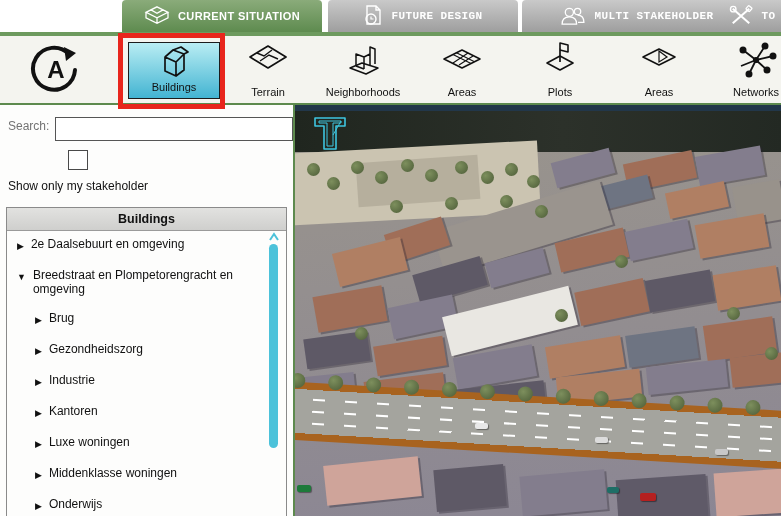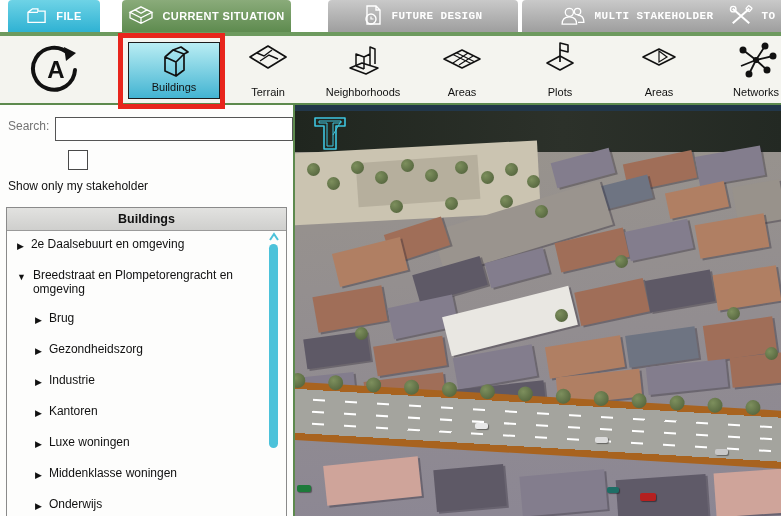--- a/index.html
+++ b/index.html
@@ -72,27 +72,21 @@
   .dash{position:absolute;left:0;width:100%;height:2px;
         background:repeating-linear-gradient(90deg,#fff 0 12px,transparent 12px 32px);}
   .car{position:absolute;border-radius:2px;box-shadow:1px 1px 1px rgba(0,0,0,.4);}
 </style>
 </head>
 <body>
 
 <div class="app">
 
   <div class="tabbar">
-    <div class="tab tab-cyan" style="left:8px;width:92px;">
-      <svg width="22" height="18" viewBox="0 0 24 20">
-        <path d="M2 6 L7 2 L13 2 L13 4.5 L21 4.5 L21 17 L2 17 Z M2 6 L13 6" fill="none" stroke="#fff" stroke-width="1.5"></path>
-      </svg>
-      <span>FILE</span>
-    </div>
-    <div class="tab tab-green" style="left:122px;width:169px;">
+    <div class="tab tab-green" style="left:122px;width:200px;">
       <svg width="26" height="22" viewBox="0 0 28 24">
         <path d="M14 2 L26 8 L14 14 L2 8 Z M2 8 L2 14 L14 20 L26 14 L26 8 M14 14 L14 20 M7 5 L14 9 L21 5" fill="none" stroke="#fff" stroke-width="1.4"></path>
       </svg>
       <span>CURRENT SITUATION</span>
     </div>
     <div class="tab tab-gray" style="left:328px;width:190px;">
       <svg width="20" height="22" viewBox="0 0 20 22">
         <path d="M4 1 L13 1 L17 5 L17 19 L4 19 Z M13 1 L13 5 L17 5" fill="none" stroke="#fff" stroke-width="1.4"></path>
         <circle cx="8" cy="14" r="5" fill="none" stroke="#fff" stroke-width="1.4"></circle>
         <path d="M8 11.5 L8 14 L10.5 14" fill="none" stroke="#fff" stroke-width="1.2"></path>

